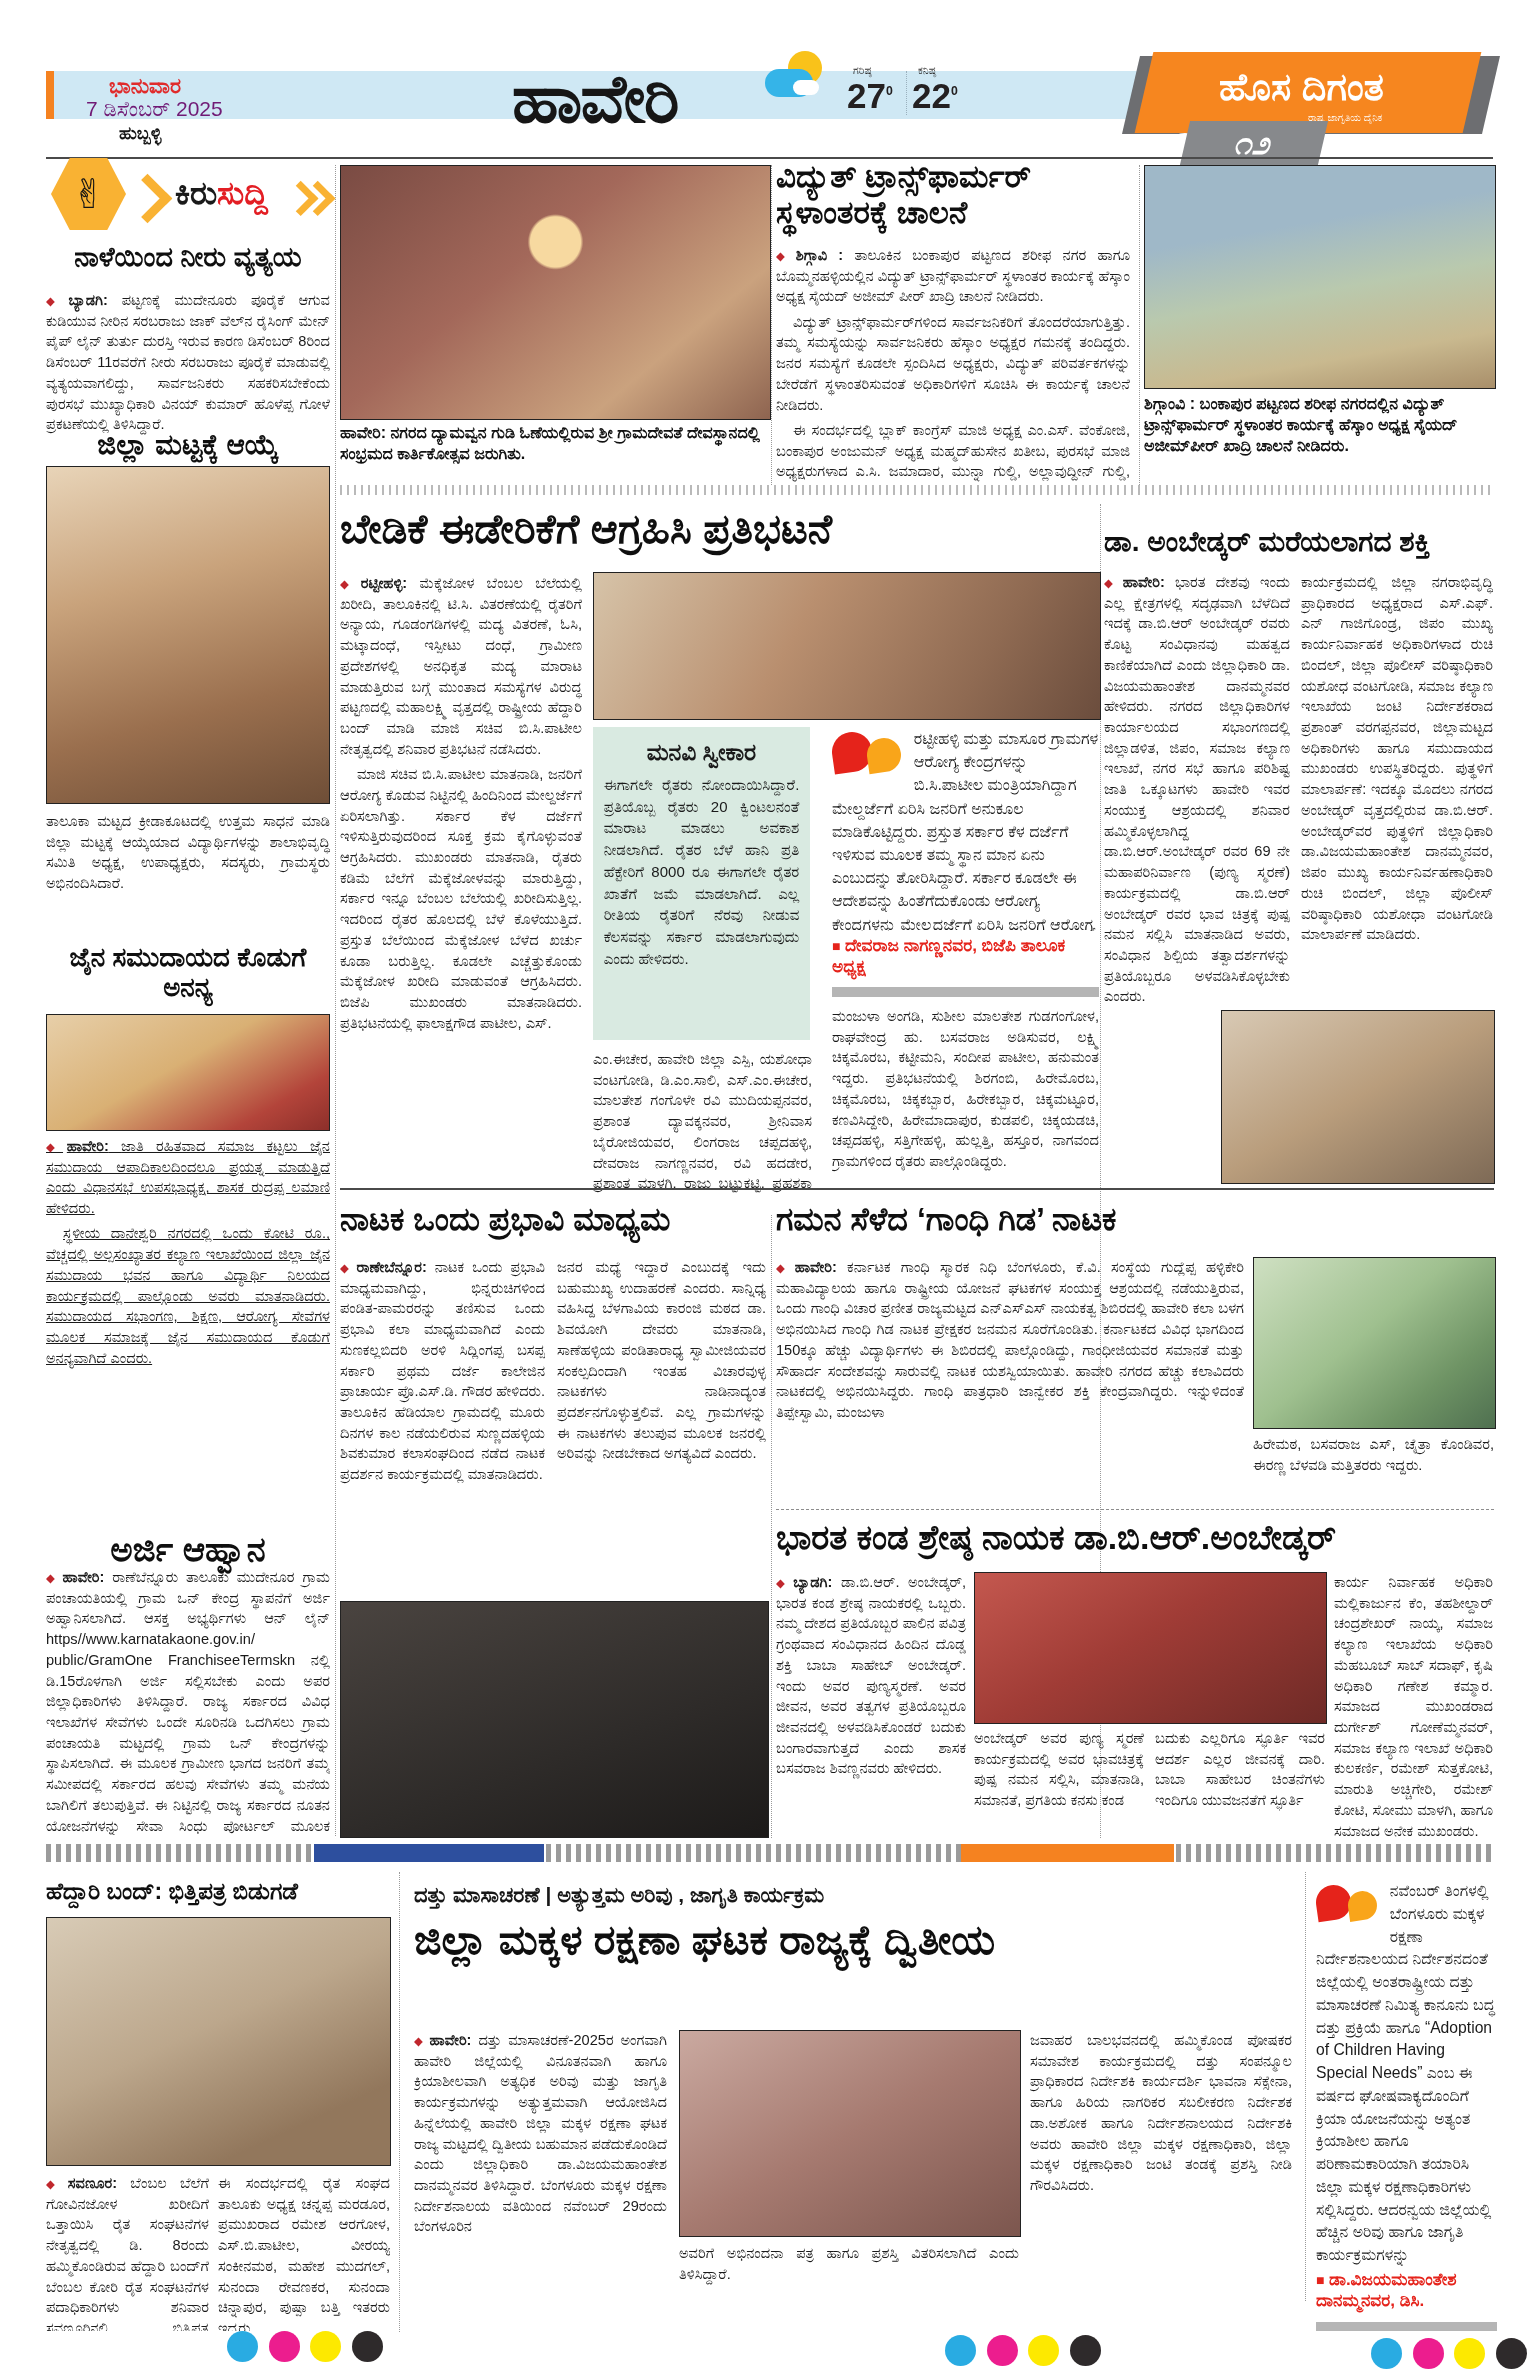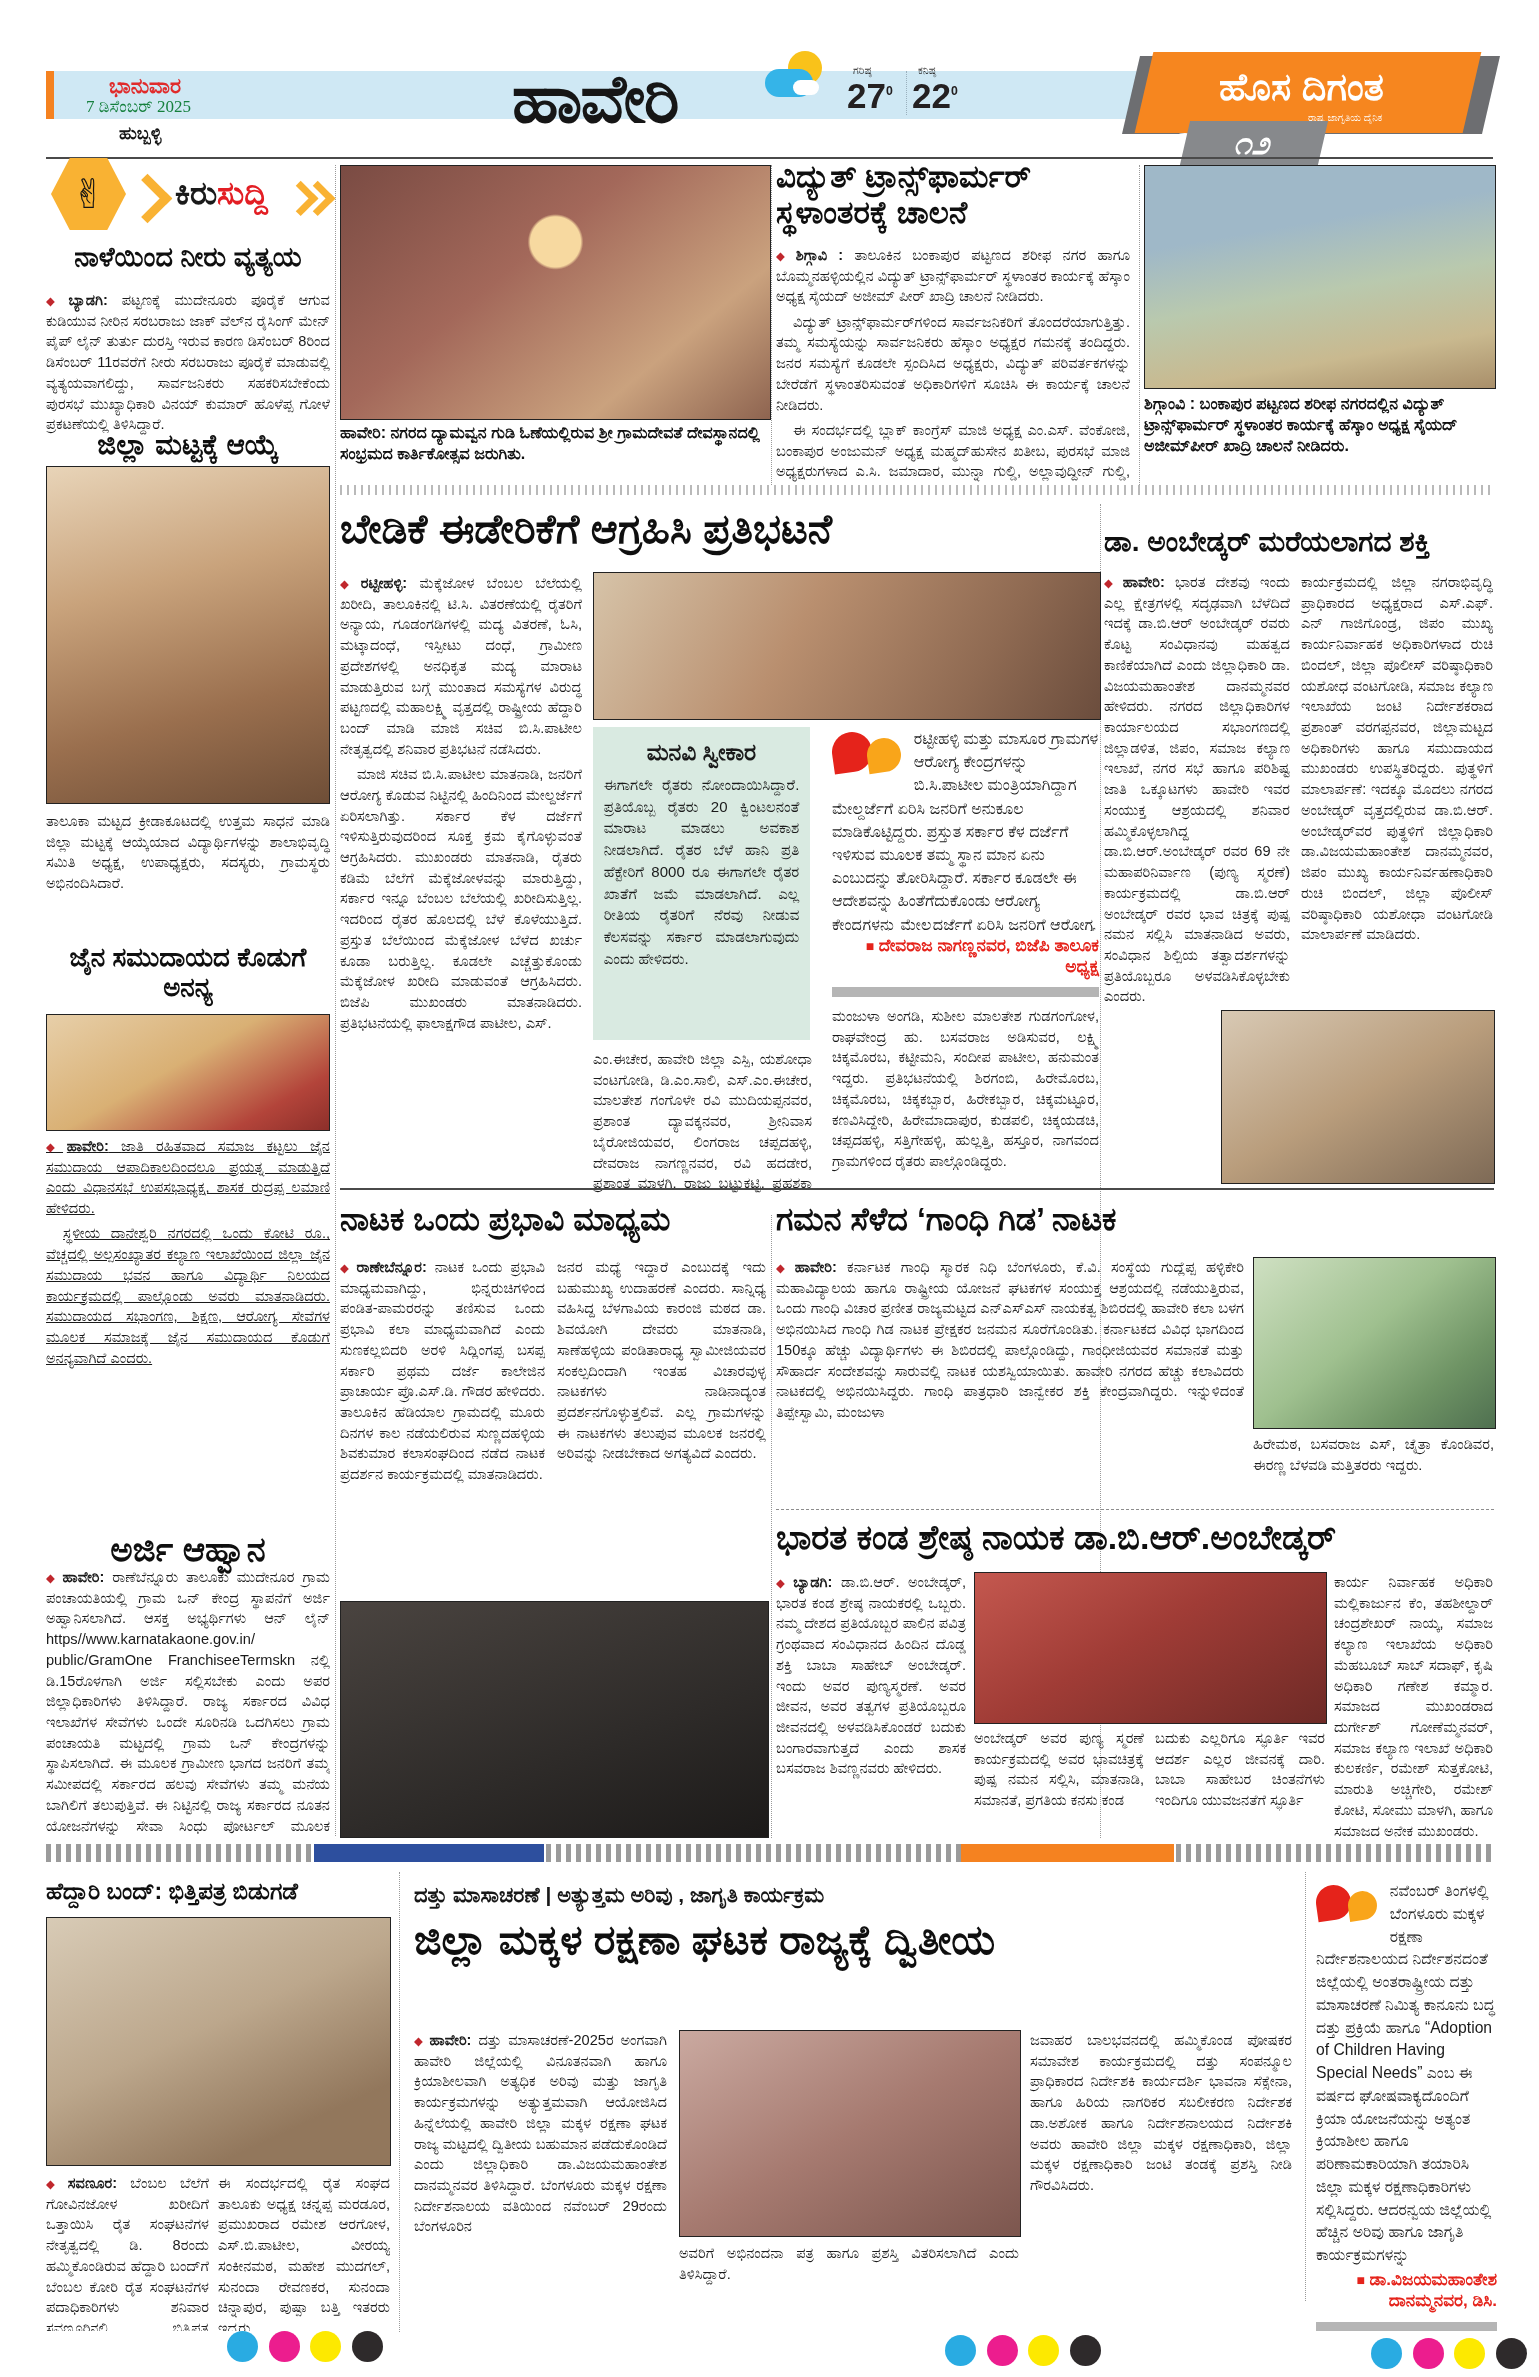--- a/index.html
+++ b/index.html
@@ -3,21 +3,21 @@
 <meta charset="utf-8">
 <style>
   html,body{margin:0;padding:0;background:#e9e9e9;}
   .page{position:relative;width:1539px;height:2377px;background:#ffffff;
         font-family:"Liberation Sans","DejaVu Sans",sans-serif;color:#1a1a1a;overflow:hidden;}
   .abs{position:absolute;}
   
   .mastbar{background:#cfe8f4;}
   .mastaccent{background:#f58220;}
   .day{font-size:21px;font-weight:bold;color:#e02b2b;}
-  .mdate{font-size:17px;color:#15803d;font-family:Liberation Serif, serif;}
+  .mdate{font-size:21px;color:#701a75;}
   .mcity{font-size:17.6px;font-weight:bold;color:#141414;}
   .edition{font-size:67px;font-weight:900;color:#161616;letter-spacing:-1.5px;}
   .wxlbl{font-size:10.7px;color:#333;}
   .wxtemp{font-size:35px;font-weight:900;color:#242021;line-height:1;}
   .wxtemp sup{font-size:12.3px;}
   .wxdiv{border-left:1.5px dotted #9ab0bd;height:44px;}
   .skew{transform:skewX(-13deg);}
   .logo-gray{background:#6d6e71;}
   .logo-orange{background:#f6861f;}
   .papername{font-size:38px;font-weight:900;color:#fff;white-space:nowrap;}
@@ -53,21 +53,21 @@
   .cap{font-size:16px;font-weight:bold;line-height:1.3;color:#111;overflow:hidden;}
   .ph{border:0.8px solid #222;}
   .greenbox{background:#d9eae1;padding:12.3px 10.7px;box-sizing:border-box;overflow:hidden;}
   .greenbox .gb-title{font-size:23px;font-weight:900;text-align:center;margin-bottom:7.7px;}
   .greenbox .gb-text{font-size:15px;line-height:1.45;text-align:justify;}
   .quote-ic{position:relative;width:74px;height:49px;float:left;margin:3.1px 7.7px 1.5px 0;}
   .quote-ic .q{position:absolute;border-radius:50% 50% 50% 0;transform:rotate(-8deg);}
   .quote-ic .q1{width:40px;height:40px;background:#e5231b;left:0;top:1.5px;}
   .quote-ic .q2{width:34px;height:34px;background:#f9a51a;left:35px;top:7.7px;}
   .qt{font-size:16px;line-height:1.45;text-align:left;overflow:hidden;}
-  .attr{color:#e5231b;font-weight:900;font-size:17px;line-height:1.25;text-align:right;}
+  .attr{color:#e5231b;font-weight:900;font-size:17px;line-height:1.25;}
   .attr .sq{font-size:14px;margin-right:4.6px;}
   .graybar{background:#b5b5b5;}
   .kicker{font-size:21px;font-weight:900;color:#181818;white-space:nowrap;}
   
   .wx-icon{position:relative;width:74px;height:61px;}
   .wx-icon .sun{position:absolute;left:23px;top:1.5px;width:34px;height:34px;border-radius:50%;background:#f9c21a;}
   .wx-icon .cloud{position:absolute;left:0;top:20px;width:48px;height:28px;border-radius:15.3px;background:#35b4e8;}
   .wx-icon .puff{position:absolute;left:28px;top:31px;width:26px;height:15.3px;border-radius:9.2px;background:#fff;}
   
   .dots{display:flex;gap:10.7px;}

